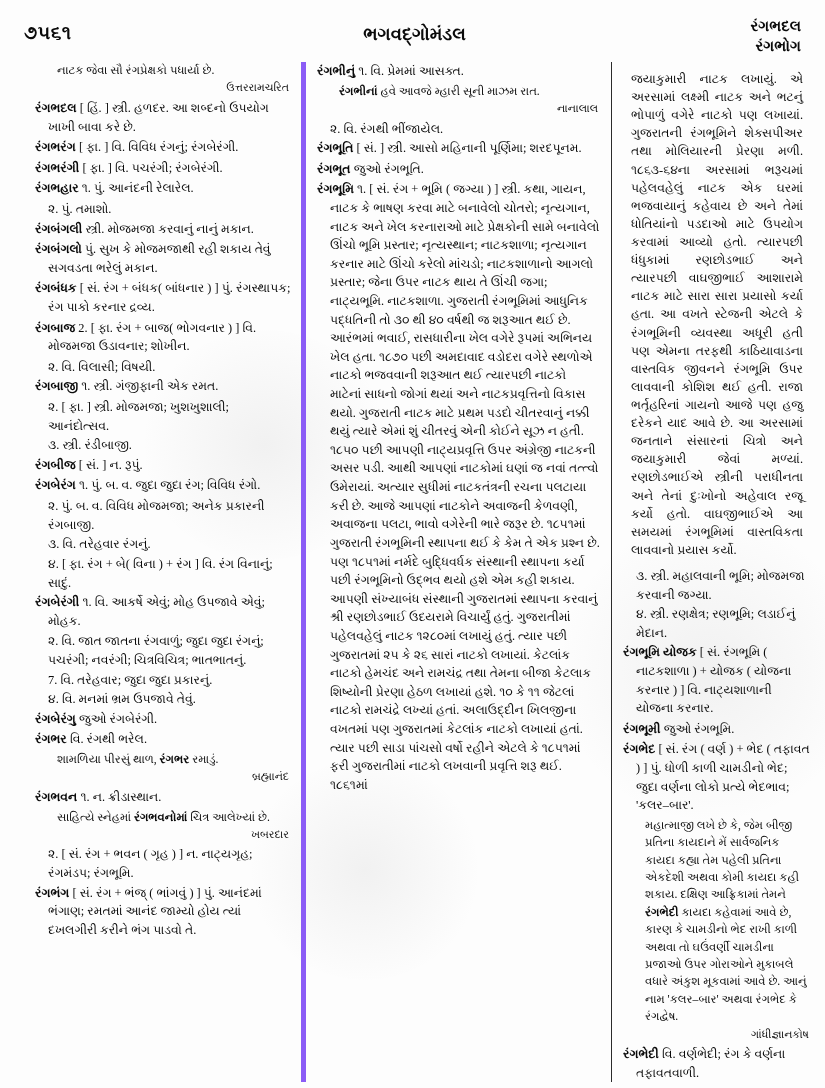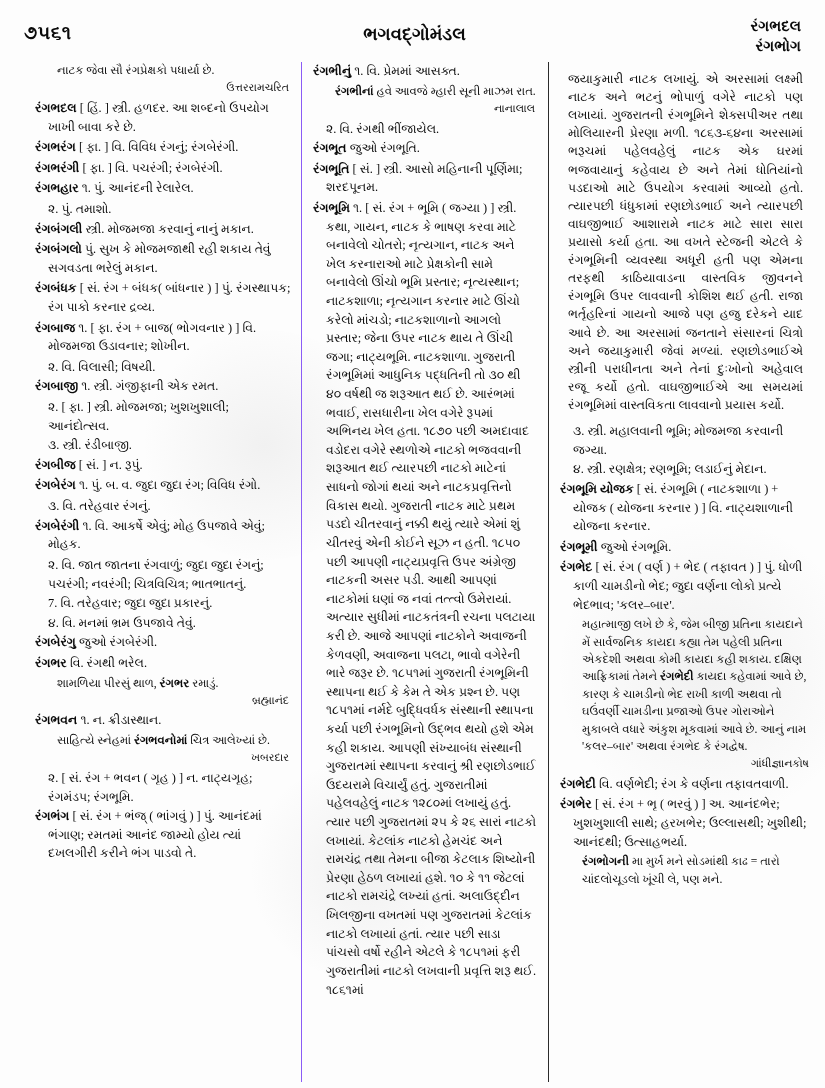--- a/index.html
+++ b/index.html
@@ -81,21 +81,21 @@
     align-items: stretch;
   }
   .col {
     position: relative;
     font-size: 12.4px;
     line-height: 1.5;
     box-sizing: border-box;
     overflow: hidden;
   }
   .col-1 { width: 266px; padding-right: 10px; margin-left: 19px; }
-  .col-2 { width: 248px; padding: 0 11px; border-left: 1px solid #8b5cf6; border-right: 1px solid #2b2b2b; }
+  .col-2 { width: 311px; padding: 0 11px; border-left: 5px solid #8b5cf6; border-right: 1px solid #2b2b2b; }
   .col-3 { width: 257px; padding-left: 11px; flex: 1; }
 
   
   .entry {
     margin: 0 0 2px 0;
     text-indent: 0;
     padding-left: 13px;
   }
   .entry > .hw {
     font-weight: bold;
@@ -151,28 +151,30 @@
       <div class="cite">ઉત્તરરામચરિત</div>
       <div id="left-entries">
           <div class="entry"><span class="hw">રંગભદલ</span><span> [ હિં. ] સ્ત્રી. હળદર. આ શબ્દનો ઉપયોગ ખાખી બાવા કરે છે.</span></div>
           <div class="entry"><span class="hw">રંગભરંગ</span><span> [ ફા. ] વિ. વિવિધ રંગનું; રંગબેરંગી.</span></div>
           <div class="entry"><span class="hw">રંગભરંગી</span><span> [ ફા. ] વિ. પચરંગી; રંગબેરંગી.</span></div>
           <div class="entry"><span class="hw">રંગભહાર</span><span> ૧. પું. આનંદની રેલારેલ.</span></div>
           <div class="sense">૨. પું. તમાશો.</div>
           <div class="entry"><span class="hw">રંગબંગલી</span><span> સ્ત્રી. મોજમજા કરવાનું નાનું મકાન.</span></div>
           <div class="entry"><span class="hw">રંગબંગલો</span><span> પું. સુખ કે મોજમજાથી રહી શકાય તેવું સગવડતા ભરેલું મકાન.</span></div>
           <div class="entry"><span class="hw">રંગબંધક</span><span> [ સં. રંગ + બંધક( બાંધનાર ) ] પું. રંગસ્થાપક; રંગ પાકો કરનાર દ્રવ્ય.</span></div>
-          <div class="entry"><span class="hw">રંગબાજ</span><span> ૧. [ ફા. રંગ + બાજ( ભોગવનાર ) ] વિ. મોજમજા ઉડાવનાર; શોખીન.</span></div>
+          <div class="entry"><span class="hw">રંગબાજ</span><span> 2. [ ફા. રંગ + બાજ( ભોગવનાર ) ] વિ. મોજમજા ઉડાવનાર; શોખીન.</span></div>
           <div class="sense">૨. વિ. વિલાસી; વિષયી.</div>
           <div class="entry"><span class="hw">રંગબાજી</span><span> ૧. સ્ત્રી. ગંજીફાની એક રમત.</span></div>
           <div class="sense">૨. [ ફા. ] સ્ત્રી. મોજમજા; ખુશખુશાલી; આનંદોત્સવ.</div>
           <div class="sense">૩. સ્ત્રી. રંડીબાજી.</div>
           <div class="entry"><span class="hw">રંગબીજ</span><span> [ સં. ] ન. રૂપું.</span></div>
           <div class="entry"><span class="hw">રંગબેરંગ</span><span> ૧. પું. બ. વ. જુદા જુદા રંગ; વિવિધ રંગો.</span></div>
+          <div class="sense">૨. પું. બ. વ. વિવિધ મોજમજા; અનેક પ્રકારની રંગબાજી.</div>
           <div class="sense">૩. વિ. તરેહવાર રંગનું.</div>
+          <div class="sense">૪. [ ફા. રંગ + બે( વિના ) + રંગ ] વિ. રંગ વિનાનું; સાદું.</div>
           <div class="entry"><span class="hw">રંગબેરંગી</span><span> ૧. વિ. આકર્ષે એવું; મોહ ઉપજાવે એવું; મોહક.</span></div>
           <div class="sense">૨. વિ. જાત જાતના રંગવાળું; જુદા જુદા રંગનું; પચરંગી; નવરંગી; ચિત્રવિચિત્ર; ભાતભાતનું.</div>
           <div class="sense">7. વિ. તરેહવાર; જુદા જુદા પ્રકારનું.</div>
           <div class="sense">૪. વિ. મનમાં ભ્રમ ઉપજાવે તેવું.</div>
           <div class="entry"><span class="hw">રંગબેરંગુ</span><span> જુઓ રંગબેરંગી.</span></div>
           <div class="entry"><span class="hw">રંગભર</span><span> વિ. રંગથી ભરેલ.</span></div>
           <div class="quote">શામળિયા પીરસું થાળ, <span class="bold">રંગભર</span> રમાડું.</div>
           <div class="cite">બ્રહ્માનંદ</div>
           <div class="entry"><span class="hw">રંગભવન</span><span> ૧. ન. ક્રીડાસ્થાન.</span></div>
           <div class="quote">સાહિત્યે સ્નેહમાં <span class="bold">રંગભવનોમાં</span> ચિત્ર આલેખ્યાં છે.</div>
@@ -181,22 +183,22 @@
           <div class="entry"><span class="hw">રંગભંગ</span><span> [ સં. રંગ + ભંજ્ ( ભાંગવું ) ] પું. આનંદમાં ભંગાણ; રમતમાં આનંદ જામ્યો હોય ત્યાં દખલગીરી કરીને ભંગ પાડવો તે.</span></div>
         </div>
     </div>
 
     <div class="col col-2">
       <div id="middle-entries">
           <div class="entry"><span class="hw">રંગભીનું</span><span> ૧. વિ. પ્રેમમાં આસક્ત.</span></div>
           <div class="quote"><span class="bold">રંગભીનાં</span> હવે આવજે મ્હારી સૂની માઝમ રાત.</div>
           <div class="cite">નાનાલાલ</div>
           <div class="sense">૨. વિ. રંગથી ભીંજાયેલ.</div>
+          <div class="entry"><span class="hw">રંગભૂતિ</span><span> [ સં. ] સ્ત્રી. આસો મહિનાની પૂર્ણિમા; શરદપૂનમ.</span></div>
           <div class="entry"><span class="hw">રંગભૂત</span><span> જુઓ રંગભૂતિ.</span></div>
-          <div class="entry"><span class="hw">રંગભૂતિ</span><span> [ સં. ] સ્ત્રી. આસો મહિનાની પૂર્ણિમા; શરદપૂનમ.</span></div>
           <div class="entry"><span class="hw">રંગભૂમિ</span><span> ૧. [ સં. રંગ + ભૂમિ ( જગ્યા ) ] સ્ત્રી. કથા, ગાયન, નાટક કે ભાષણ કરવા માટે બનાવેલો ચોતરો; નૃત્યગાન, નાટક અને ખેલ કરનારાઓ માટે પ્રેક્ષકોની સામે બનાવેલો ઊંચો ભૂમિ પ્રસ્તાર; નૃત્યસ્થાન; નાટકશાળા; નૃત્યગાન કરનાર માટે ઊંચો કરેલો માંચડો; નાટકશાળાનો આગલો પ્રસ્તાર; જેના ઉપર નાટક થાય તે ઊંચી જગા; નાટ્યભૂમિ. નાટકશાળા. ગુજરાતી રંગભૂમિમાં આધુનિક પદ્ધતિની તો ૩૦ થી ૪૦ વર્ષથી જ શરૂઆત થઈ છે. આરંભમાં ભવાઈ, રાસધારીના ખેલ વગેરે રૂપમાં અભિનય ખેલ હતા. ૧૮૭૦ પછી અમદાવાદ વડોદરા વગેરે સ્થળોએ નાટકો ભજવવાની શરૂઆત થઈ ત્યારપછી નાટકો માટેનાં સાધનો જોગાં થયાં અને નાટકપ્રવૃત્તિનો વિકાસ થયો. ગુજરાતી નાટક માટે પ્રથમ પડદો ચીતરવાનું નક્કી થયું ત્યારે એમાં શું ચીતરવું એની કોઈને સૂઝ ન હતી. ૧૮૫૦ પછી આપણી નાટ્યપ્રવૃત્તિ ઉપર અંગ્રેજી નાટકની અસર પડી. આથી આપણાં નાટકોમાં ઘણાં જ નવાં તત્ત્વો ઉમેરાયાં. અત્યાર સુધીમાં નાટકતંત્રની રચના પલટાયા કરી છે. આજે આપણાં નાટકોને અવાજની કેળવણી, અવાજના પલટા, ભાવો વગેરેની ભારે જરૂર છે. ૧૮૫૧માં ગુજરાતી રંગભૂમિની સ્થાપના થઈ કે કેમ તે એક પ્રશ્ન છે. પણ ૧૮૫૧માં નર્મદે બુદ્ધિવર્ધક સંસ્થાની સ્થાપના કર્યા પછી રંગભૂમિનો ઉદ્ભવ થયો હશે એમ કહી શકાય. આપણી સંખ્યાબંધ સંસ્થાની ગુજરાતમાં સ્થાપના કરવાનું શ્રી રણછોડભાઈ ઉદયરામે વિચાર્યું હતું. ગુજરાતીમાં પહેલવહેલું નાટક ૧૨૮૦માં લખાયું હતું. ત્યાર પછી ગુજરાતમાં ૨૫ કે ૨૬ સારાં નાટકો લખાયાં. કેટલાંક નાટકો હેમચંદ અને રામચંદ્ર તથા તેમના બીજા કેટલાક શિષ્યોની પ્રેરણા હેઠળ લખાયાં હશે. ૧૦ કે ૧૧ જેટલાં નાટકો રામચંદ્રે લખ્યાં હતાં. અલાઉદ્દીન ખિલજીના વખતમાં પણ ગુજરાતમાં કેટલાંક નાટકો લખાયાં હતાં. ત્યાર પછી સાડા પાંચસો વર્ષો રહીને એટલે કે ૧૮૫૧માં ફરી ગુજરાતીમાં નાટકો લખવાની પ્રવૃત્તિ શરૂ થઈ. ૧૮૬૧માં</span></div>
         </div>
     </div>
 
     <div class="col col-3">
       <div class="para tight">જયાકુમારી નાટક લખાયું. એ અરસામાં લક્ષ્મી નાટક અને ભટનું ભોપાળું વગેરે નાટકો પણ લખાયાં. ગુજરાતની રંગભૂમિને શેક્સપીઅર તથા મોલિયારની પ્રેરણા મળી. ૧૮૬૩-૬૪ના અરસામાં ભરૂચમાં પહેલવહેલું નાટક એક ઘરમાં ભજવાયાનું કહેવાય છે અને તેમાં ધોતિયાંનો પડદાઓ માટે ઉપયોગ કરવામાં આવ્યો હતો. ત્યારપછી ધંધુકામાં રણછોડભાઈ અને ત્યારપછી વાઘજીભાઈ આશારામે નાટક માટે સારા સારા પ્રયાસો કર્યા હતા. આ વખતે સ્ટેજની એટલે કે રંગભૂમિની વ્યવસ્થા અધૂરી હતી પણ એમના તરફથી કાઠિયાવાડના વાસ્તવિક જીવનને રંગભૂમિ ઉપર લાવવાની કોશિશ થઈ હતી. રાજા ભર્તૃહરિનાં ગાયનો આજે પણ હજુ દરેકને યાદ આવે છે. આ અરસામાં જનતાને સંસારનાં ચિત્રો અને જયાકુમારી જેવાં મળ્યાં. રણછોડભાઈએ સ્ત્રીની પરાધીનતા અને તેનાં દુઃખોનો અહેવાલ રજૂ કર્યો હતો. વાઘજીભાઈએ આ સમયમાં રંગભૂમિમાં વાસ્તવિકતા લાવવાનો પ્રયાસ કર્યો.</div>
       <div id="right-senses">
           <div class="sense">૩. સ્ત્રી. મહાલવાની ભૂમિ; મોજમજા કરવાની જગ્યા.</div>
           <div class="sense">૪. સ્ત્રી. રણક્ષેત્ર; રણભૂમિ; લડાઈનું મેદાન.</div>
         </div>

